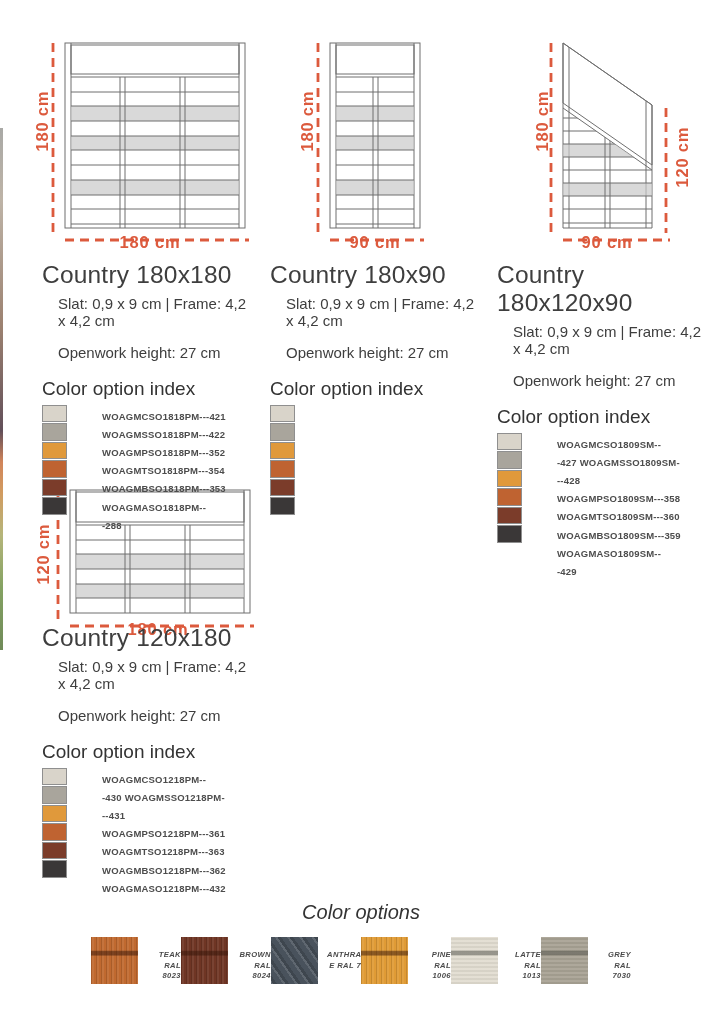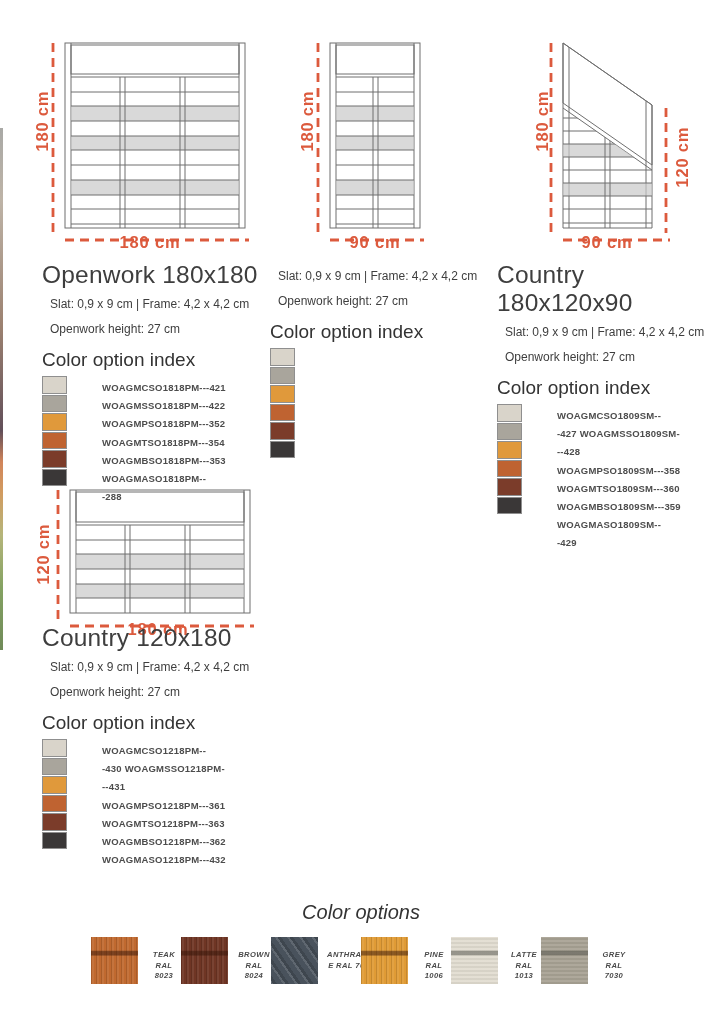--- a/index.html
+++ b/index.html
@@ -12,33 +12,33 @@
   .diag{position:absolute;}
   .ln{stroke:#6f6f6f;stroke-width:1;fill:none;}
   .fillw{fill:#ffffff;}
   .dash{stroke:var(--accent,#dc5a3d);stroke-width:2.8;stroke-dasharray:9 6;fill:none;}
   .grey{fill:#c9c9c9;opacity:.7;stroke:none;}
   .dim{position:absolute;color:var(--accent,#dc5a3d);font-size:16.5px;font-weight:700;
        letter-spacing:.8px;white-space:nowrap;text-align:center;}
   .rot{transform:rotate(-90deg);transform-origin:center;}
   .prod{position:absolute;width:228px;}
   .prod h2{margin:0;font-size:24.5px;font-weight:400;color:#3e3e3e;letter-spacing:.2px;}
-  .spec{margin:8px;font-size:12px;line-height:16.5px;color:#3e3e3e;}
+  .spec{margin:16px;font-size:15px;line-height:16.5px;color:#3e3e3e;}
   .spec.first{margin-top:7px;}
   .prod h3{margin:12px 0 5px;font-size:19px;font-weight:400;color:#333;}
   .idx{display:flex;}
   .stack{width:25px;margin-right:35px;flex:none;}
   .sw{height:15.5px;border:1px solid #8f8f8f;margin-bottom:1px;}
   .codes{padding-top:3px;}
   .code-line{font-size:9.5px;font-weight:700;color:#4c4c4c;line-height:18.2px;
              letter-spacing:.2px;white-space:pre;}
   .copts{position:absolute;left:0;top:901px;width:722px;text-align:center;font-style:italic;}
   .copts h2{margin:0 0 13px;font-size:20px;font-weight:400;color:#333;}
   .copts-row{display:flex;justify-content:center;}
-  .copt{display:flex;width:90px;text-align:center;}
+  .copt{display:flex;width:90px;text-align:right;}
   .copt-sw{width:47px;height:47px;flex:none;}
   .copt-label{margin-left:9px;margin-top:13px;width:48px;font-size:7.6px;font-weight:700;
               color:#4a4a4a;letter-spacing:.4px;line-height:10.5px;text-transform:uppercase;}
   .tx-wood{background-image:
       linear-gradient(180deg,rgba(0,0,0,0) 28%,rgba(50,18,6,.5) 31%,rgba(50,18,6,.5) 38%,rgba(0,0,0,0) 41%),
       repeating-linear-gradient(90deg,rgba(0,0,0,.12) 0 1px,rgba(255,255,255,.07) 1px 3px,rgba(0,0,0,0) 3px 5px);}
   .tx-plain{background-image:
       linear-gradient(180deg,rgba(0,0,0,0) 28%,rgba(75,75,68,.5) 31%,rgba(75,75,68,.5) 37%,rgba(0,0,0,0) 40%),
       repeating-linear-gradient(0deg,rgba(0,0,0,.05) 0 2px,rgba(255,255,255,.06) 2px 4px);}
   .tx-diag{background-image:
@@ -176,21 +176,21 @@
   <div class="dim" style="left:105px;top:233px;width:90px">180 cm</div>
   <div class="dim rot" style="left:277px;top:112px;width:60px">180 cm</div>
   <div class="dim" style="left:330px;top:233px;width:90px">90 cm</div>
   <div class="dim rot" style="left:512px;top:112px;width:60px">180 cm</div>
   <div class="dim rot" style="left:652px;top:148px;width:60px">120 cm</div>
   <div class="dim" style="left:562px;top:233px;width:90px">90 cm</div>
   <div class="dim rot" style="left:13px;top:545px;width:60px">120 cm</div>
   <div class="dim" style="left:113px;top:620px;width:90px">180 cm</div>
 
   <section class="prod" style="left:42px;top:261px">
-    <h2>Openwork 180x180</h2>
+    <h2>Country 180x180</h2>
     <p class="spec first">Slat: 0,9 x 9 cm | Frame: 4,2 x 4,2 cm</p>
     <p class="spec">Openwork height: 27 cm</p>
     <h3>Color option index</h3>
     <div class="idx">
       <div class="stack">
           <div class="sw" style="background-color: rgb(217, 212, 202);"></div>
           <div class="sw" style="background-color: rgb(169, 165, 156);"></div>
           <div class="sw" style="background-color: rgb(224, 153, 59);"></div>
           <div class="sw" style="background-color: rgb(191, 99, 49);"></div>
           <div class="sw" style="background-color: rgb(123, 60, 42);"></div>
@@ -202,20 +202,21 @@
           <div class="code-line">WOAGMPSO1818PM---352</div>
           <div class="code-line">WOAGMTSO1818PM---354</div>
           <div class="code-line">WOAGMBSO1818PM---353</div>
           <div class="code-line">WOAGMASO1818PM--</div>
           <div class="code-line">-288</div>
         </div>
     </div>
   </section>
 
   <section class="prod" style="left:270px;top:261px">
+    <h2>Country 180x90</h2>
     <p class="spec first">Slat: 0,9 x 9 cm | Frame: 4,2 x 4,2 cm</p>
     <p class="spec">Openwork height: 27 cm</p>
     <h3>Color option index</h3>
     <div class="idx">
       <div class="stack">
           <div class="sw" style="background-color: rgb(217, 212, 202);"></div>
           <div class="sw" style="background-color: rgb(169, 165, 156);"></div>
           <div class="sw" style="background-color: rgb(224, 153, 59);"></div>
           <div class="sw" style="background-color: rgb(191, 99, 49);"></div>
           <div class="sw" style="background-color: rgb(123, 60, 42);"></div>

